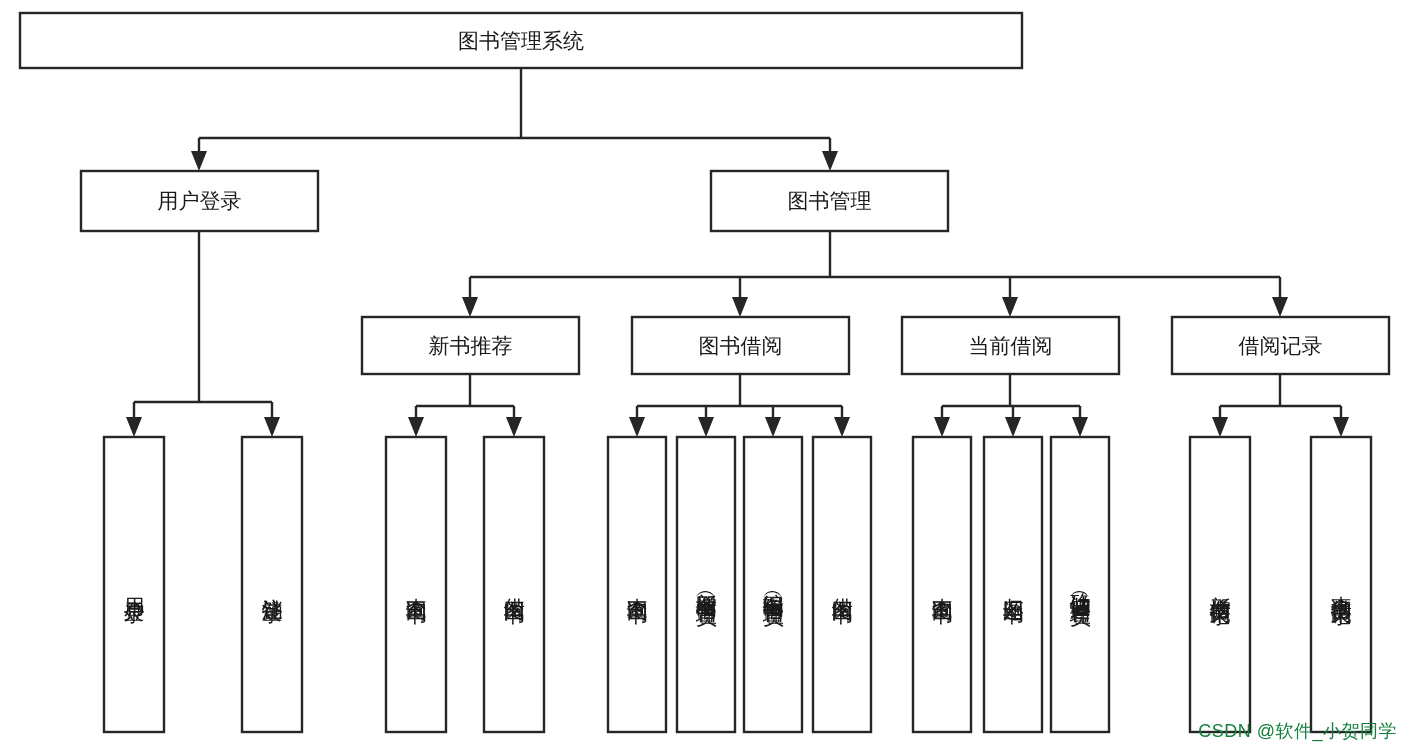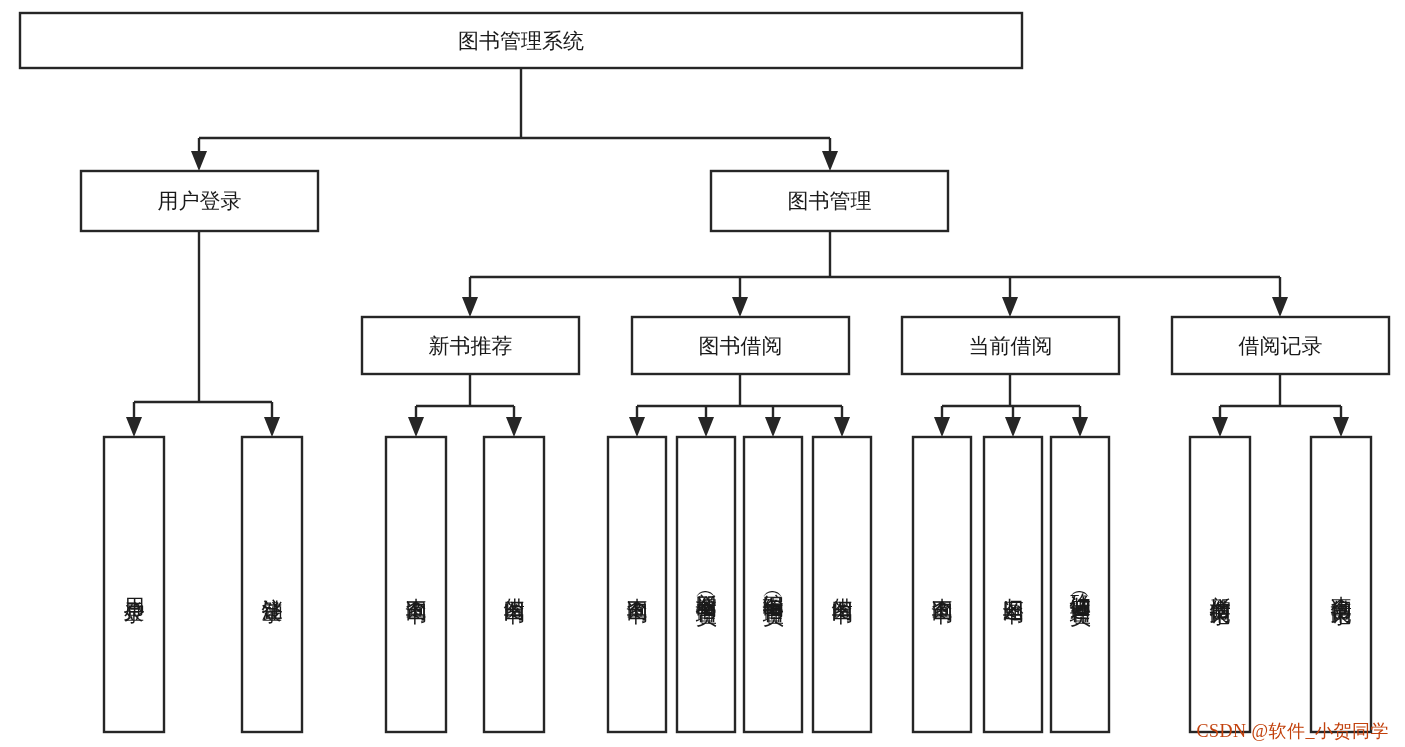--- a/index.html
+++ b/index.html
@@ -66,25 +66,25 @@
     letter-spacing: 2px;
     white-space: nowrap;
     text-align: center;
     display: flex;
     align-items: center;
     justify-content: center;
     pointer-events: none;
   }
   .watermark {
     position: absolute;
-    right: 16px;
+    right: 8px;
     bottom: 4px;
-    font-family: Liberation Serif, serif;
+    font-family: Liberation Sans, sans-serif;
     font-size: 18px;
-    color: #c2410c;
+    color: #15803d;
     white-space: nowrap;
     letter-spacing: 0.5px;
   }
 </style>
 </head>
 <body>
 
 <div id="diagram-root">
   <svg class="diagram-canvas" id="canvas" viewBox="0 0 1405 747" xmlns="http://www.w3.org/2000/svg">
       <g>

